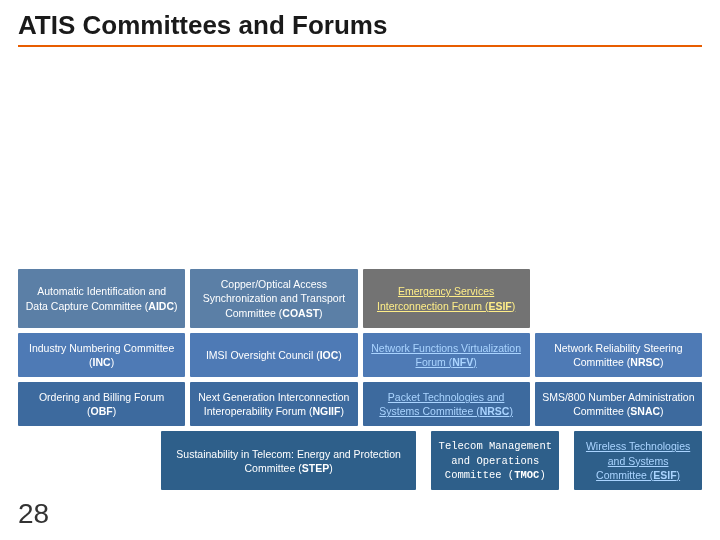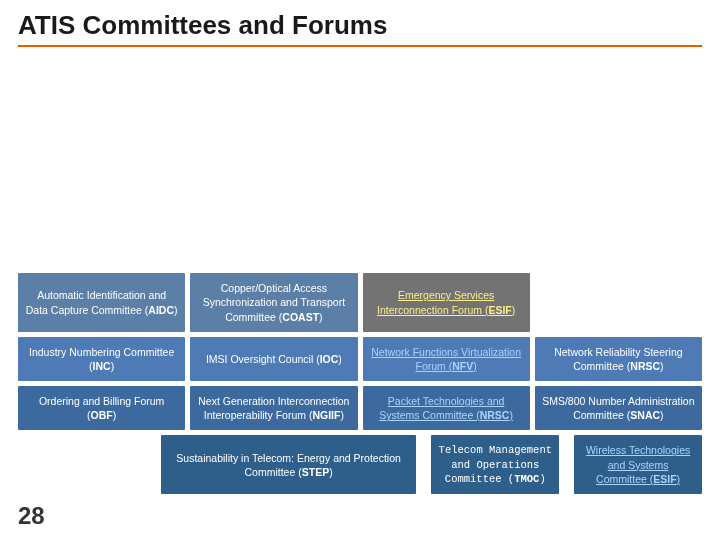--- a/index.html
+++ b/index.html
@@ -83,22 +83,22 @@
       height: 30px;
     }
 
     .bottom-text {
       font-size: 10px;
       color: #333;
       line-height: 1.4;
     }
 
     .page-num {
-      font-size: 24px;
-      font-weight: bold;
+      font-size: 28px;
+      font-weight: normal;
       color: #333;
     }
   </style>
 </head>
 <body>
 
 <div class="page">
   <div class="page-title">ATIS Committees and Forums</div>
 
   <div style="display:flex; flex-direction:column; gap:5px; flex:1;justify-content:flex-end;">

